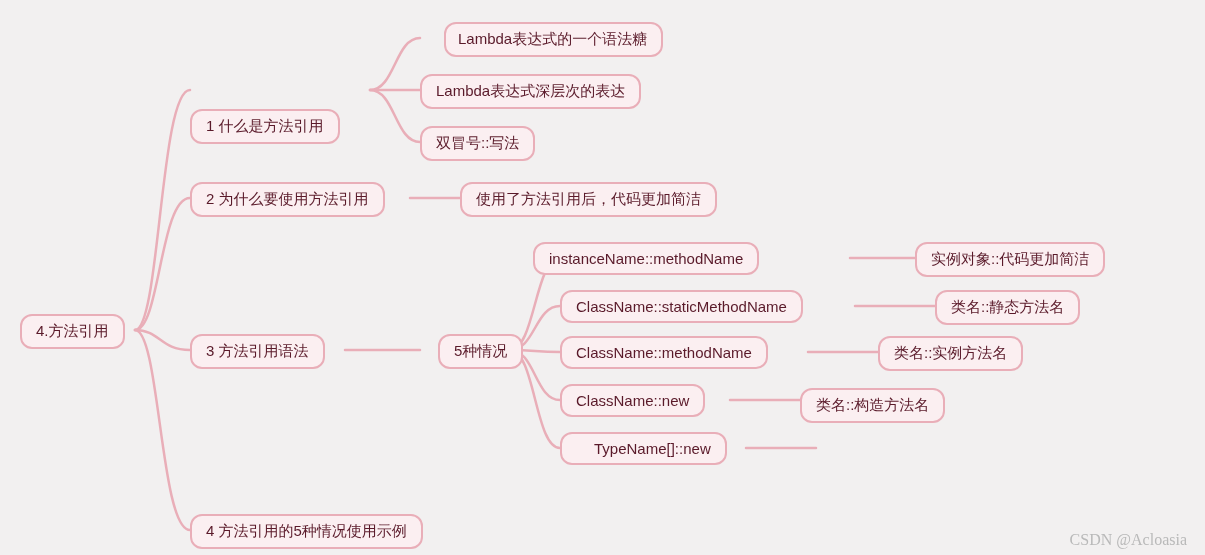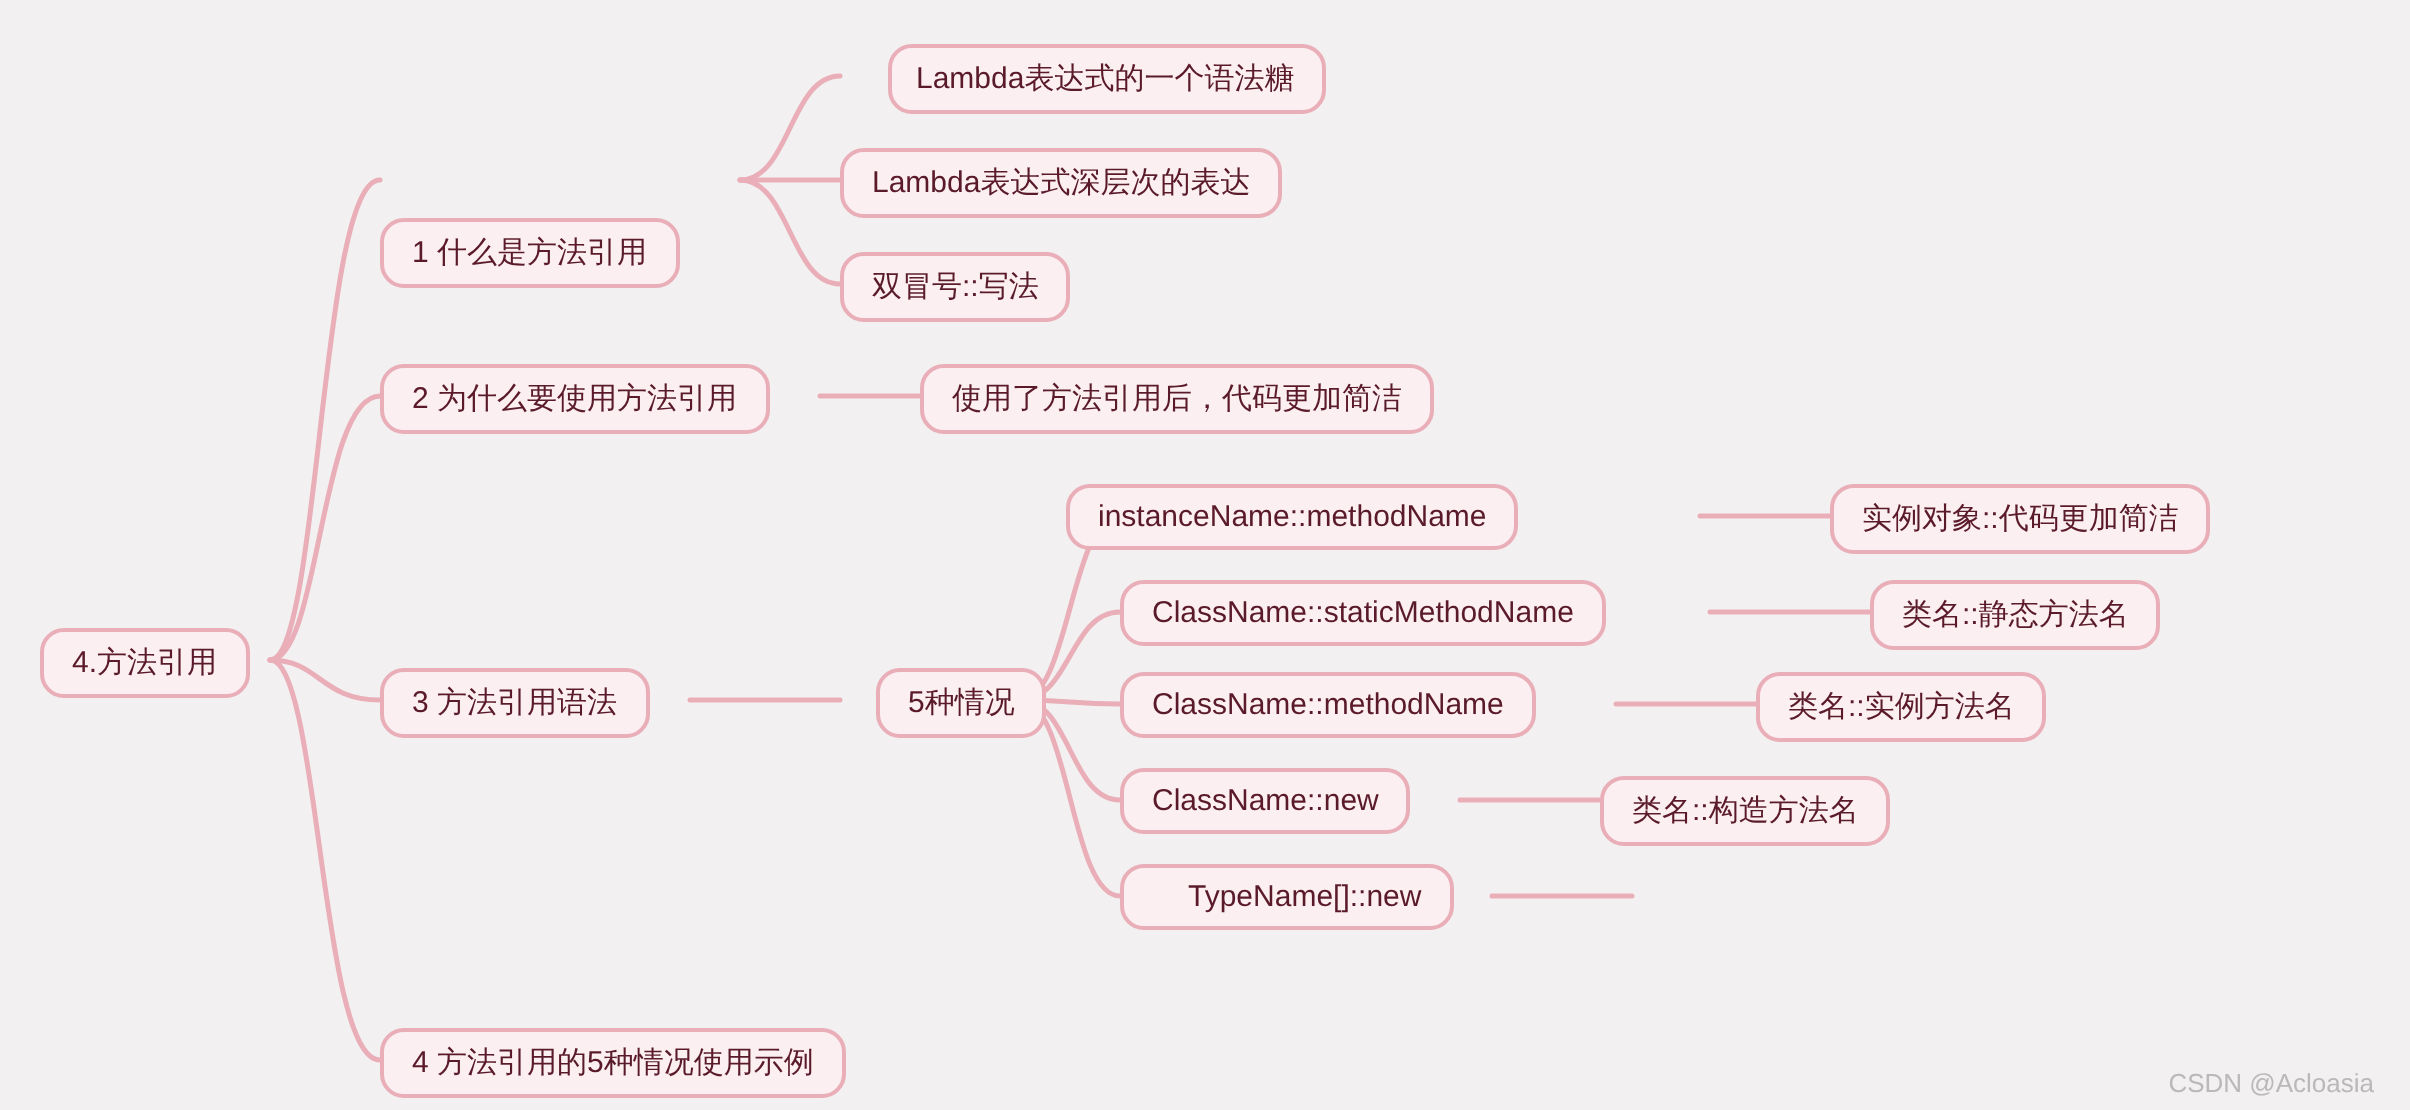--- a/index.html
+++ b/index.html
@@ -35,22 +35,22 @@
     border-radius: 12px;
     padding: 6px 14px;
     color: #5a1a2a;
     white-space: nowrap;
     box-sizing: border-box;
   }
   .watermark {
     position: absolute;
     right: 18px;
     bottom: 6px;
-    font-family: Liberation Sans, sans-serif;
-    font-size: 13px;
+    font-family: Liberation Serif, serif;
+    font-size: 16px;
     color: #b9b9b9;
   }
 </style>
 </head>
 <body>
 
 <div id="stage">
 
   <svg class="connectors" viewBox="0 0 1205 555" preserveAspectRatio="none">
 

